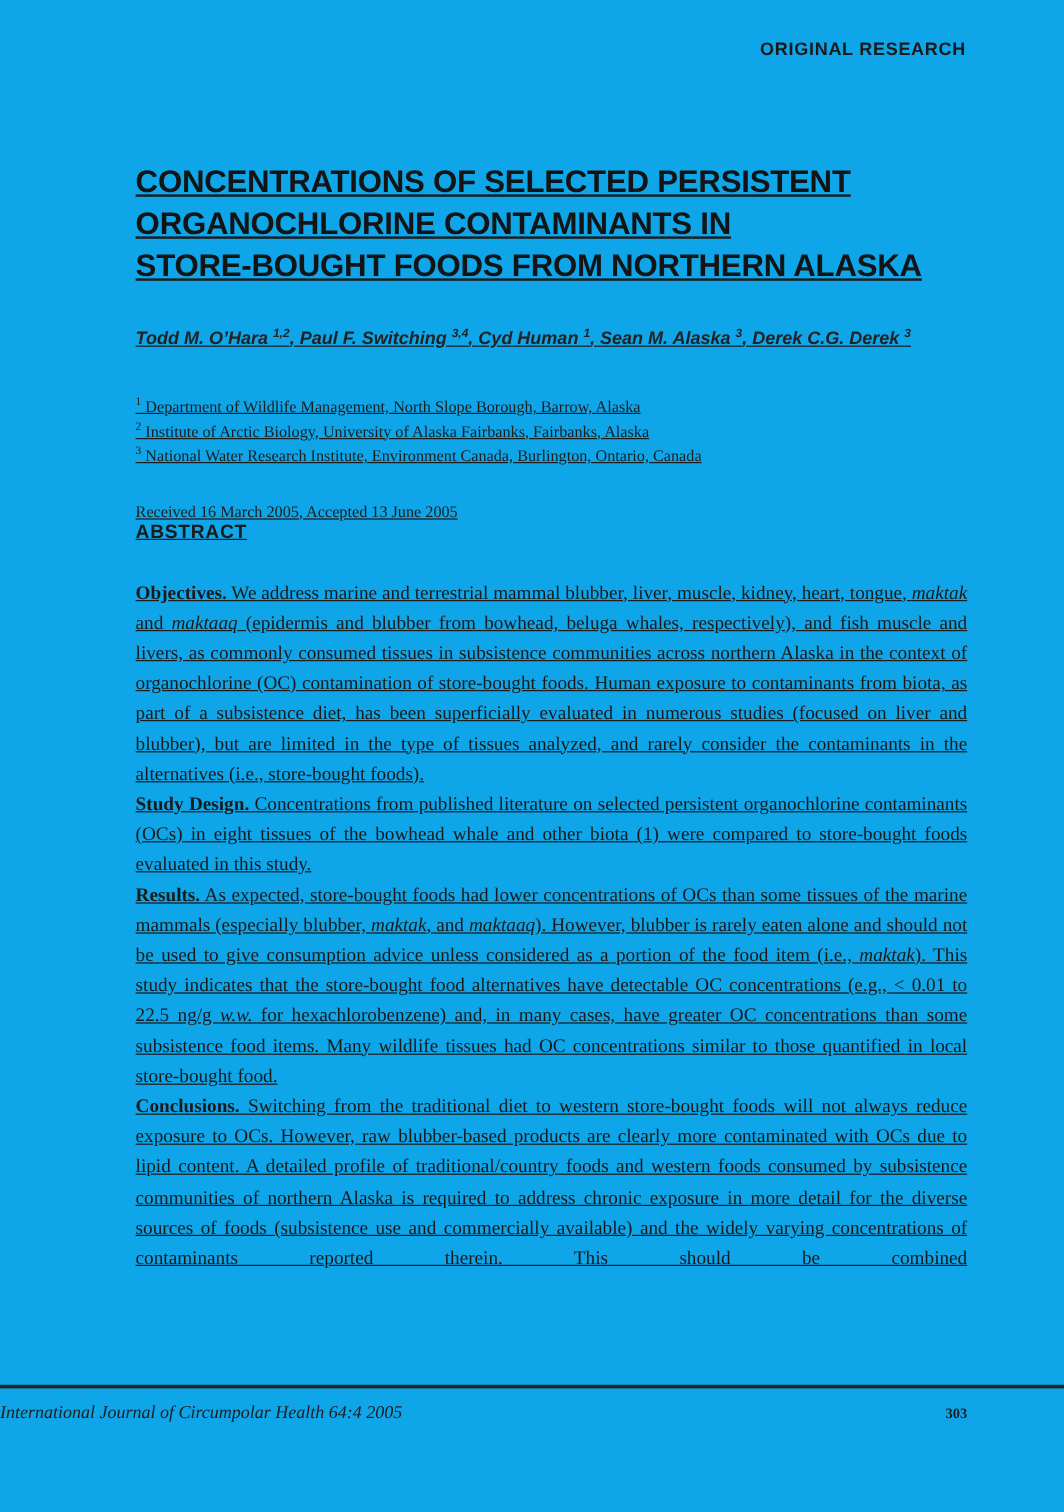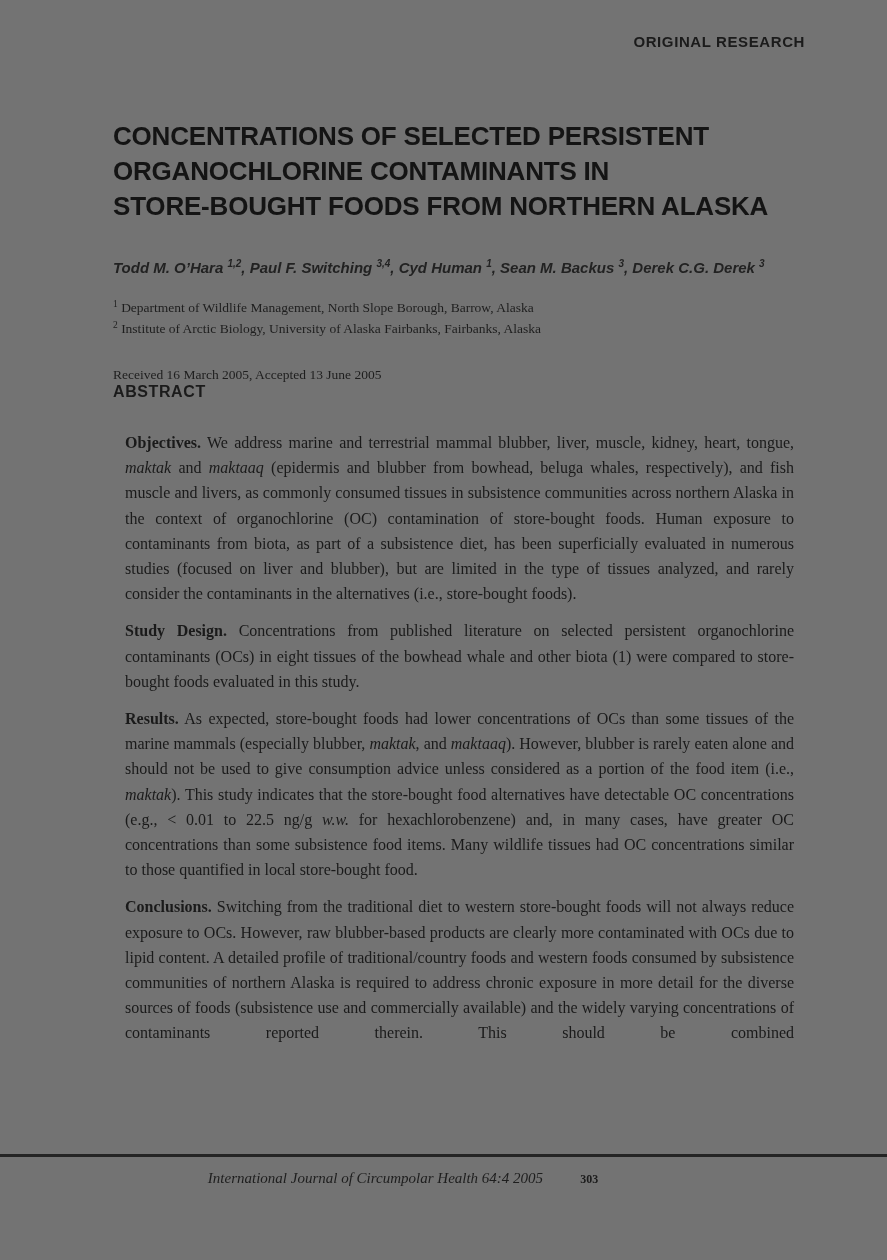--- a/index.html
+++ b/index.html
@@ -1,41 +1,42 @@
 <!DOCTYPE html>
 <html><head>
 <meta charset="utf-8">
 <style>
   * { margin: 0; padding: 0; box-sizing: border-box; }
   html, body { background: #e8e8e8; }
   .page {
     position: relative;
     width: 887px;
     height: 1260px;
-    background: #737373;
+    background: #0ea5e9;
     margin: 0 auto;
     overflow: hidden;
     color: #1c1c1c;
     font-family: "Liberation Serif", serif;
   }
   .header-label {
     position: absolute;
     top: 33px;
     right: 82px;
     font-family: "Liberation Sans", sans-serif;
     font-size: 15px;
     font-weight: 600;
     letter-spacing: 0.6px;
     color: #1b1b1b;
   }
   .content {
     position: absolute;
     left: 113px;
-    top: 0;
+    top: 15px;
     width: 693px;
+    text-decoration: underline;
   }
   .article-title {
     margin-top: 119px;
     font-family: "Liberation Sans", sans-serif;
     font-size: 26px;
     line-height: 35px;
     font-weight: 600;
     letter-spacing: -0.2px;
     color: #141414;
   }
@@ -47,21 +48,21 @@
     font-size: 15px;
     color: #222;
   }
   .authors sup {
     font-size: 10px;
     font-weight: 600;
     line-height: 0;
     text-align: right;
   }
   .affiliations {
-    margin-top: 22px;
+    margin-top: 38px;
     font-size: 13.5px;
     line-height: 20.5px;
     color: #1e1e1e;
   }
   .affiliations sup { font-size: 9.5px; line-height: 0; }
   .received {
     margin-top: 28px;
     font-size: 13.5px;
     color: #1e1e1e;
   }
@@ -72,34 +73,34 @@
     letter-spacing: 0.6px;
     color: #1b1b1b;
   }
   .abstract-body {
     margin-top: 29px;
     font-size: 16px;
     line-height: 25.2px;
     text-align: justify;
     color: #1a1a1a;
   }
-  .abs-para { margin: 12px; }
+  .abs-para { margin: 0; }
   .abs-para.cont { text-align-last: justify; }
   .abs-para .b { font-weight: bold; }
   .abs-para .i { font-style: italic; }
   .footer {
     position: absolute;
     left: 0;
     top: 1154px;
     width: 887px;
     border-top: 3px solid #242424;
   }
   .footer-inner {
     display: flex;
-    justify-content: center;
+    justify-content: space-between;
     align-items: baseline;
     gap: 37px;
     padding: 13px 81px 0 0;
   }
   .footer-journal {
     font-family: "Liberation Serif", serif;
     font-style: italic;
     font-size: 15px;
     color: #1e1e1e;
   }
@@ -118,25 +119,26 @@
   <div class="header-label">ORIGINAL RESEARCH</div>
 
   <div class="content">
 
     <div class="article-title">
         <div>CONCENTRATIONS OF SELECTED PERSISTENT</div>
         <div>ORGANOCHLORINE CONTAMINANTS IN</div>
         <div>STORE-BOUGHT FOODS FROM NORTHERN ALASKA</div>
       </div>
 
-    <div class="authors"><span>Todd M. O’Hara </span><sup>1,2</sup>, <span>Paul F. Switching </span><sup>3,4</sup>, <span>Cyd Human </span><sup>1</sup>, <span>Sean M. Backus </span><sup>3</sup>, <span>Derek C.G. Derek </span><sup>3</sup></div>
+    <div class="authors"><span>Todd M. O’Hara </span><sup>1,2</sup>, <span>Paul F. Switching </span><sup>3,4</sup>, <span>Cyd Human </span><sup>1</sup>, <span>Sean M. Alaska </span><sup>3</sup>, <span>Derek C.G. Derek </span><sup>3</sup></div>
 
     <div class="affiliations">
         <div><sup>1</sup> Department of Wildlife Management, North Slope Borough, Barrow, Alaska</div>
         <div><sup>2</sup> Institute of Arctic Biology, University of Alaska Fairbanks, Fairbanks, Alaska</div>
+        <div><sup>3</sup> National Water Research Institute, Environment Canada, Burlington, Ontario, Canada</div>
       </div>
 
     <div class="received">Received 16 March 2005, Accepted 13 June 2005</div>
 
     <div class="abstract-heading">ABSTRACT</div>
 
     <div class="abstract-body">
         <p class="abs-para"><span class="b">Objectives.</span><span> We address marine and terrestrial mammal blubber, liver, muscle, kidney, heart, tongue, </span><span class="i">maktak</span><span> and </span><span class="i">maktaaq</span><span> (epidermis and blubber from bowhead, beluga whales, respectively), and fish muscle and livers, as commonly consumed tissues in subsistence communities across northern Alaska in the context of organochlorine (OC) contamination of store-bought foods. Human exposure to contaminants from biota, as part of a subsistence diet, has been superficially evaluated in numerous studies (focused on liver and blubber), but are limited in the type of tissues analyzed, and rarely consider the contaminants in the alternatives (i.e., store-bought foods).</span></p>
         <p class="abs-para"><span class="b">Study Design.</span><span> Concentrations from published literature on selected persistent organochlorine contaminants (OCs) in eight tissues of the bowhead whale and other biota (1) were compared to store-bought foods evaluated in this study.</span></p>
         <p class="abs-para"><span class="b">Results.</span><span> As expected, store-bought foods had lower concentrations of OCs than some tissues of the marine mammals (especially blubber, </span><span class="i">maktak</span><span>, and </span><span class="i">maktaaq</span><span>). However, blubber is rarely eaten alone and should not be used to give consumption advice unless considered as a portion of the food item (i.e., </span><span class="i">maktak</span><span>). This study indicates that the store-bought food alternatives have detectable OC concentrations (e.g., &lt; 0.01 to 22.5 ng/g </span><span class="i">w.w.</span><span> for hexachlorobenzene) and, in many cases, have greater OC concentrations than some subsistence food items. Many wildlife tissues had OC concentrations similar to those quantified in local store-bought food.</span></p>

